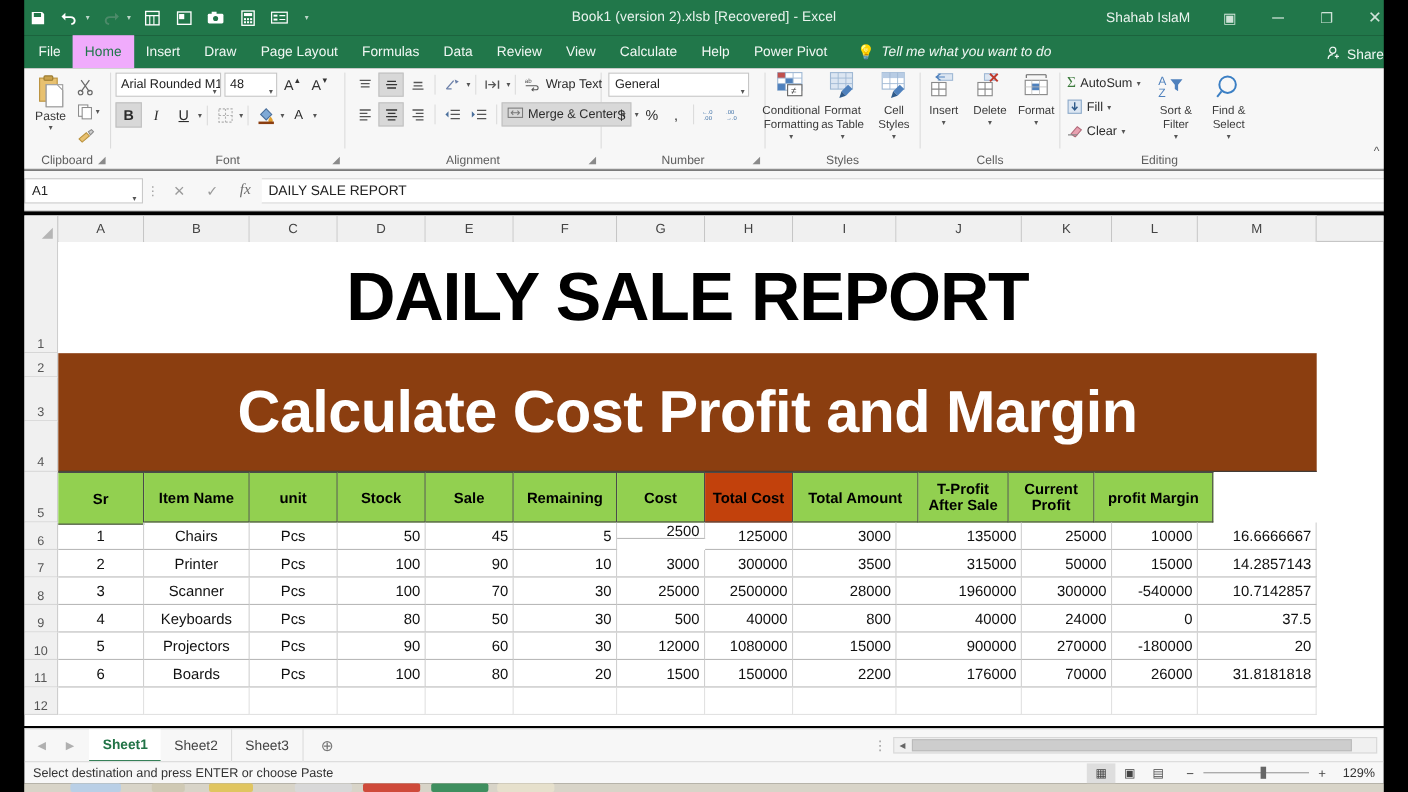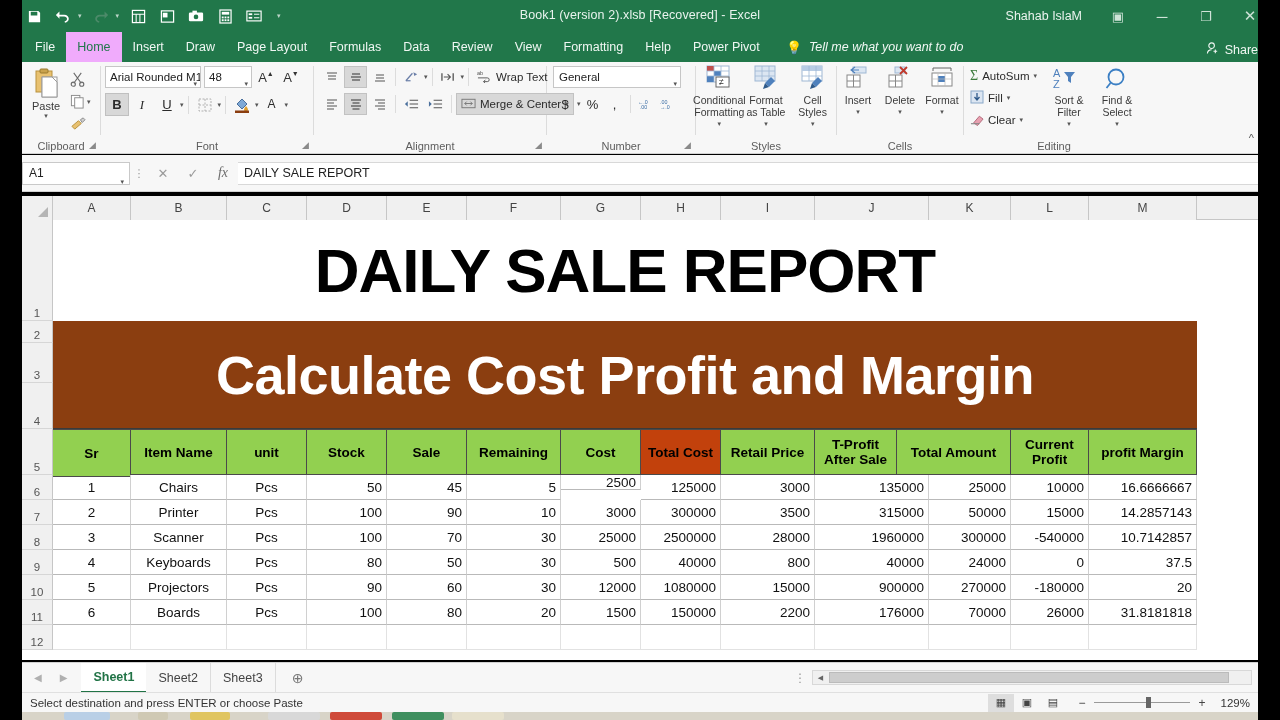--- a/index.html
+++ b/index.html
@@ -355,21 +355,21 @@
   <div class="tabbar">
     <div class="tab">File</div>
     <div class="tab active">Home</div>
     <div class="tab">Insert</div>
     <div class="tab">Draw</div>
     <div class="tab">Page Layout</div>
     <div class="tab">Formulas</div>
     <div class="tab">Data</div>
     <div class="tab">Review</div>
     <div class="tab">View</div>
-    <div class="tab">Formatting</div>
+    <div class="tab">Calculate</div>
     <div class="tab">Help</div>
     <div class="tab">Power Pivot</div>
     <div class="tellme">
       <span class="bulb">💡</span>
       <span>Tell me what you want to do</span>
     </div>
     <div class="share">
       <span>
         <svg width="14" height="13" viewBox="0 0 15 14">
             <circle cx="6" cy="4" r="3" fill="none" stroke="#f0f7f3" stroke-width="1.2"></circle>
@@ -830,29 +830,26 @@
             </div>
             <div class="hdr-cell" style="width: 94px; height: 46px; background: rgb(146, 208, 80); text-align: right;">
               <span>Remaining</span>
             </div>
             <div class="hdr-cell" style="width: 80px; height: 46px; background: rgb(146, 208, 80);">
               <span>Cost</span>
             </div>
             <div class="hdr-cell" style="width: 80px; height: 46px; background: #c2410c;">
               <span>Total Cost</span>
             </div>
-            <div class="hdr-cell" style="width: 94px; height: 46px; background: rgb(146, 208, 80);">
-              <span>Retail Price</span>
+            <div class="hdr-cell" style="width: 114px; height: 46px; background: rgb(146, 208, 80);">
+              <span>Total Amount</span>
             </div>
             <div class="hdr-cell two" style="width: 82px; height: 46px; background: rgb(146, 208, 80);">
               <span>T-Profit</span>
               <span>After Sale</span>
-            </div>
-            <div class="hdr-cell" style="width: 114px; height: 46px; background: rgb(146, 208, 80);">
-              <span>Total Amount</span>
             </div>
             <div class="hdr-cell two" style="width: 78px; height: 46px; background: rgb(146, 208, 80);">
               <span>Current</span>
               <span>Profit</span>
             </div>
             <div class="hdr-cell" style="width: 108px; height: 46px; background: rgb(146, 208, 80);">
               <span>profit Margin</span>
             </div>
           </div>
           <div class="rowline" style="height: 25px;">

